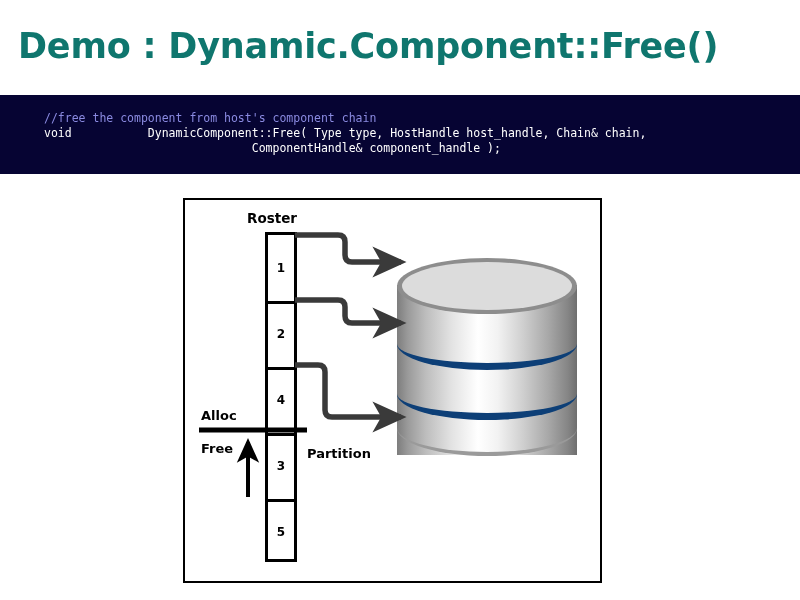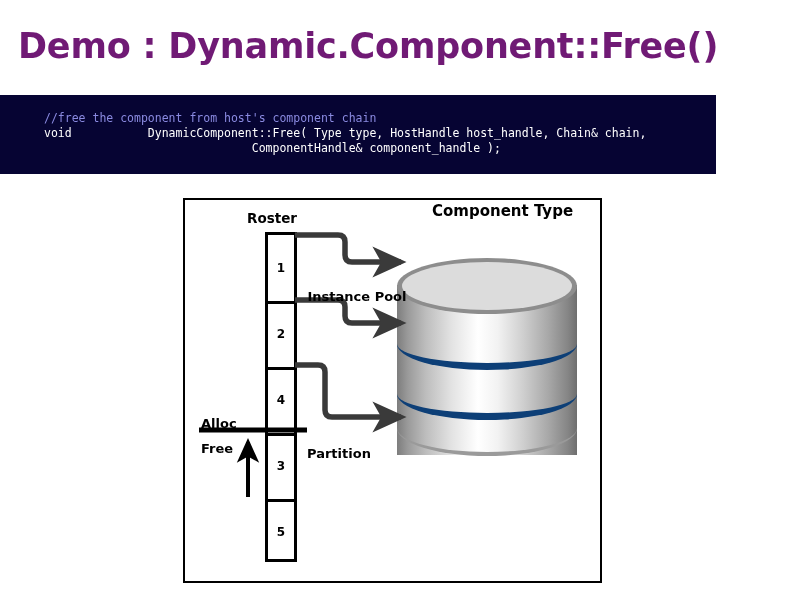--- a/index.html
+++ b/index.html
@@ -16,31 +16,31 @@
   }
 
   
   #slide-title {
     position: absolute;
     left: 18px;
     top: 26px;
     font-family: "DejaVu Sans", sans-serif;
     font-size: 35px;
     font-weight: bold;
-    color: #701a75;
+    color: #0f766e;
     letter-spacing: -0.2px;
     white-space: nowrap;
   }
 
   
   #code-block {
     position: absolute;
     left: 0;
     top: 95px;
-    width: 716px;
+    width: 800px;
     height: 79px;
     background: #060433;
   }
   #code-block pre {
     margin: 0;
     padding: 16px 0 0 44px;
     font-family: "DejaVu Sans Mono", monospace;
     font-size: 11.5px;
     line-height: 15px;
     color: #ffffff;
@@ -67,21 +67,21 @@
     color: #000000;
     white-space: nowrap;
   }
 
   #roster-label { left: 62px; top: 10px; font-size: 13.5px; }
   #component-type-label { left: 247px; top: 2px; font-size: 15px; }
   #instance-pool-label {
     left: 82px; top: 89px; font-size: 13px;
     width: 180px; text-align: center; z-index: 8;
   }
-  #alloc-label { left: 16px; top: 208px; font-size: 13px; margin-top: 8px; }
+  #alloc-label { left: 16px; top: 208px; font-size: 13px; }
   #free-label  { left: 16px; top: 241px; font-size: 13px; }
   #partition-label { left: 122px; top: 222px; font-size: 13px; margin-top: 24px; }
 
   
   #roster-column {
     position: absolute;
     left: 80px;
     top: 32px;
     width: 32px;
     height: 330px;
@@ -190,21 +190,20 @@
 <div id="code-block">
   <pre><span class="code-comment">//free the component from host's component chain</span>
 <span>void           DynamicComponent::Free( Type type, HostHandle host_handle, Chain&amp; chain,</span>
 <span>                              ComponentHandle&amp; component_handle );</span></pre>
 </div>
 
 <div id="diagram">
 
   <div class="lbl" id="roster-label">Roster</div>
 
-  <div class="lbl" id="component-type-label">Component Type</div>
 
   <div id="roster-column">
     <div class="roster-cell" style="top:0px;height:66px;">1</div>
     <div class="roster-sep" style="top:66px;"></div>
 
     <div class="roster-cell" style="top:66px;height:66px;">2</div>
     <div class="roster-sep" style="top:132px;"></div>
 
     <div class="roster-cell" style="top:132px;height:66px;">4</div>
     <div class="roster-sep" style="top:198px;"></div>
@@ -218,21 +217,20 @@
   <div id="cylinder">
     <div id="cyl-body"></div>
     <div id="cyl-bottom"></div>
     <div id="cyl-shadow"></div>
     <div class="cyl-band" id="cyl-band-1"></div>
     <div class="cyl-band" id="cyl-band-2"></div>
     <div id="cyl-top-rim"></div>
     <div id="cyl-top-face"></div>
   </div>
 
-  <div class="lbl" id="instance-pool-label">Instance Pool</div>
 
   <svg id="connectors" viewBox="0 0 419 385" xmlns="http://www.w3.org/2000/svg">
     <defs>
       <marker id="arrowhead" markerWidth="7" markerHeight="7" refX="5.2" refY="3" orient="auto" markerUnits="strokeWidth">
         <path d="M0,0.2 L6.2,3 L0,5.8 L1.6,3 Z" fill="#3a3a3a"></path>
       </marker>
       <marker id="arrowup" markerWidth="7" markerHeight="7" refX="5.2" refY="3" orient="auto" markerUnits="strokeWidth">
         <path d="M0,0.2 L6.2,3 L0,5.8 L1.6,3 Z" fill="#000000"></path>
       </marker>
     </defs>

